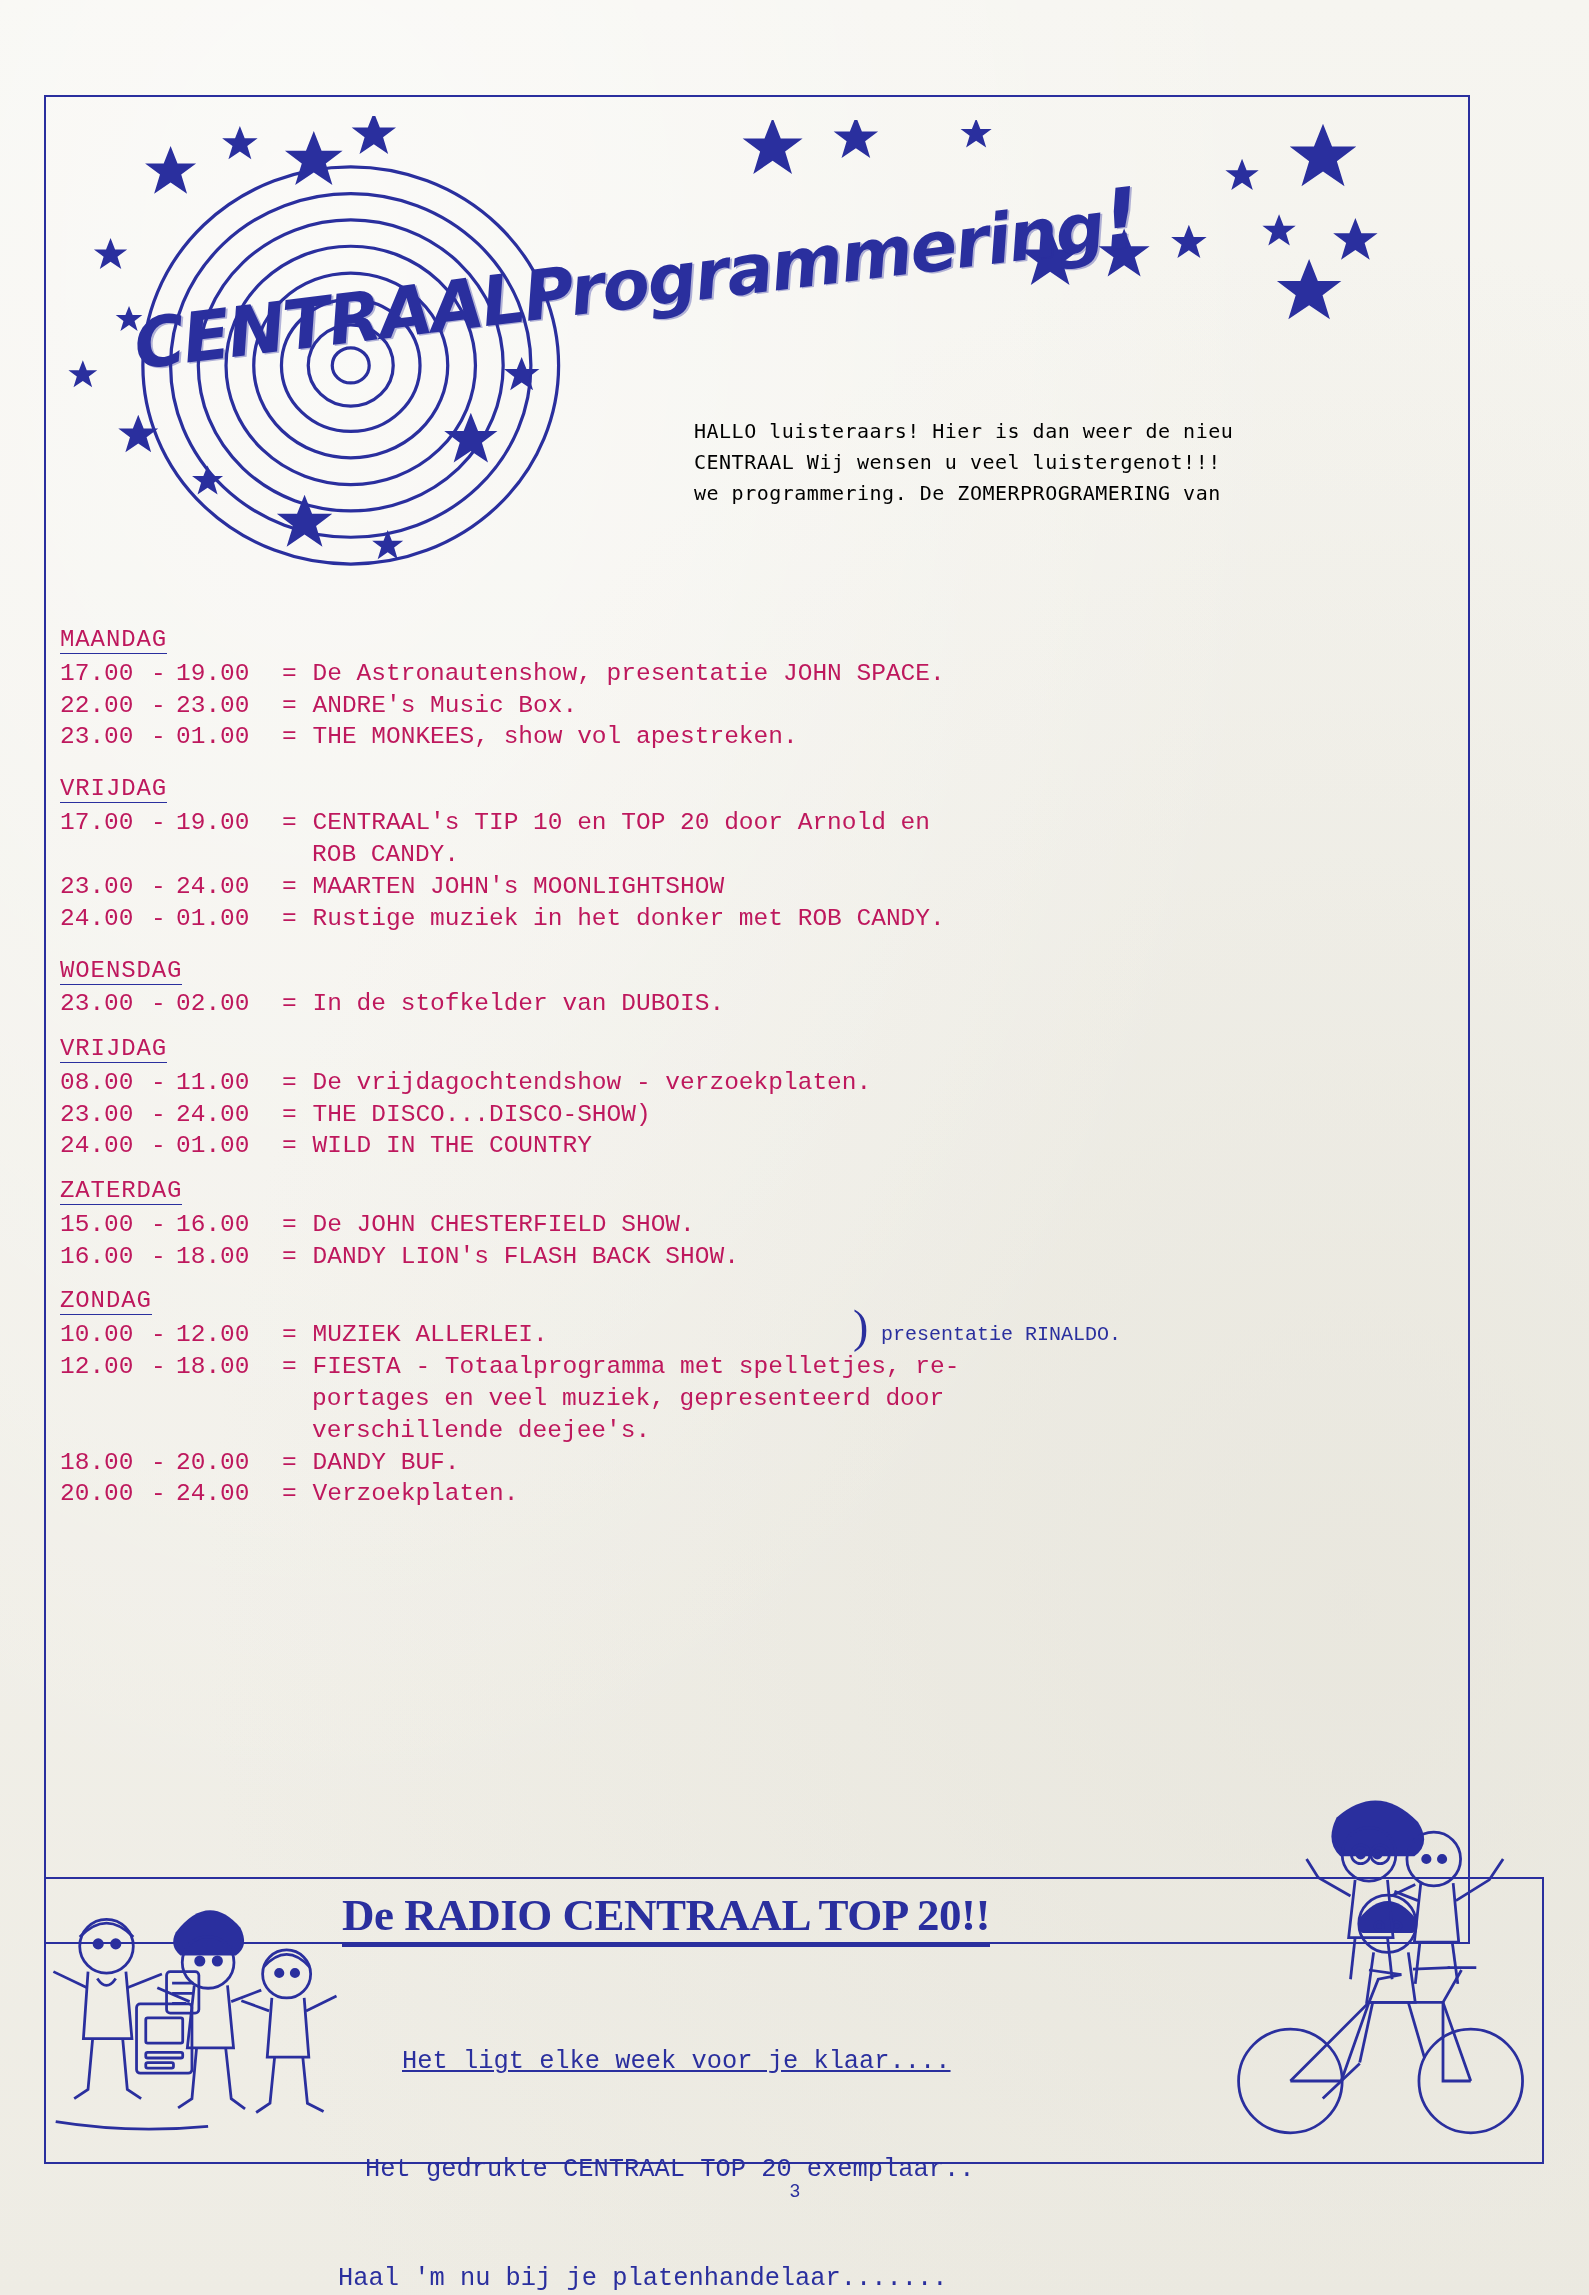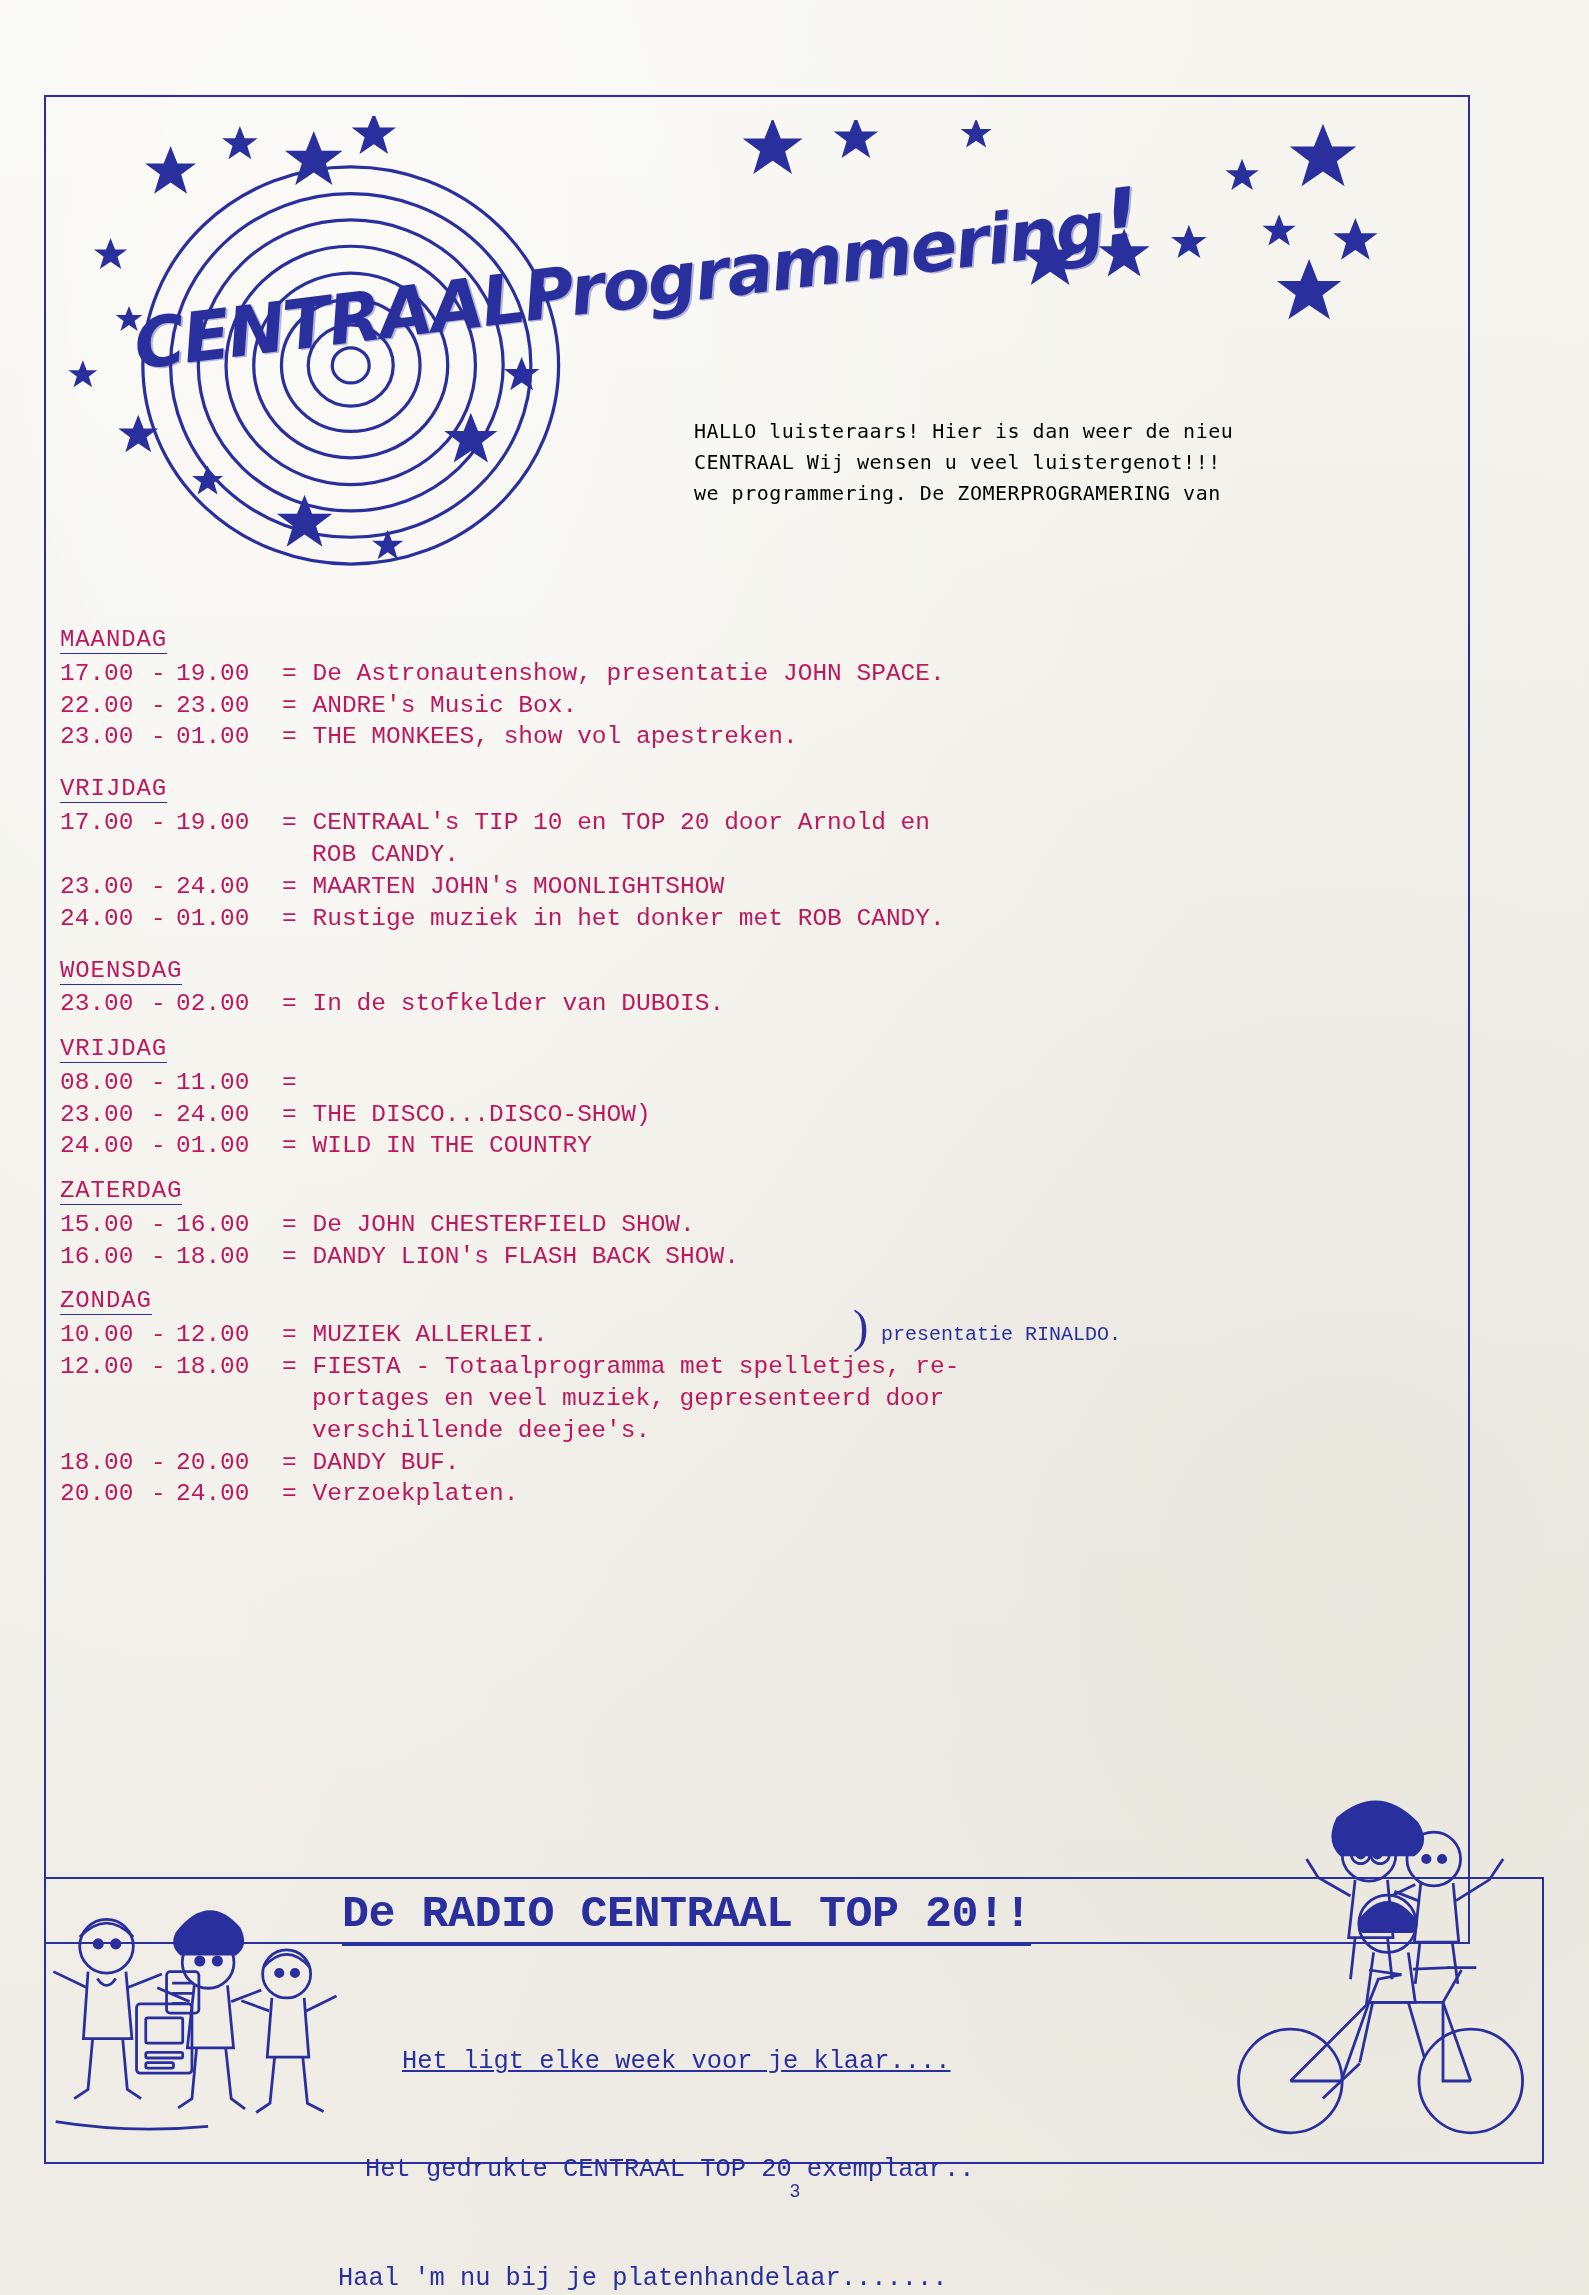--- a/index.html
+++ b/index.html
@@ -154,21 +154,21 @@
     font-size: 20px;
     font-family: "Liberation Mono", monospace;
     white-space: pre;
   }
 
   
   .promo-title {
     position: absolute;
     left: 342px;
     top: 1889px;
-    font-family: Liberation Mono, monospace;
+    font-family: Liberation Serif, serif;
     font-weight: bold;
     font-size: 45px;
     letter-spacing: -0.5px;
     color: #2a2f9e;
     white-space: nowrap;
     border-bottom: 3.2px solid #2a2f9e;
     padding-bottom: 2.8px;
   }
   .promo-lines {
     position: absolute;
@@ -388,20 +388,21 @@
 
   <div class="spacer-sm"></div>
 
   <div class="day-group">
     <div class="day-head">VRIJDAG</div>
     <div class="row">
       <span class="t-start">08.00</span>
       <span class="t-dash">-</span>
       <span class="t-end">11.00</span>
       <span class="t-eq">=</span>
+      <span class="t-desc">De vrijdagochtendshow - verzoekplaten.</span>
     </div>
     <div class="row">
       <span class="t-start">23.00</span>
       <span class="t-dash">-</span>
       <span class="t-end">24.00</span>
       <span class="t-eq">=</span>
       <span class="t-desc">THE DISCO...DISCO-SHOW)</span>
     </div>
     <div class="row">
       <span class="t-start">24.00</span>

